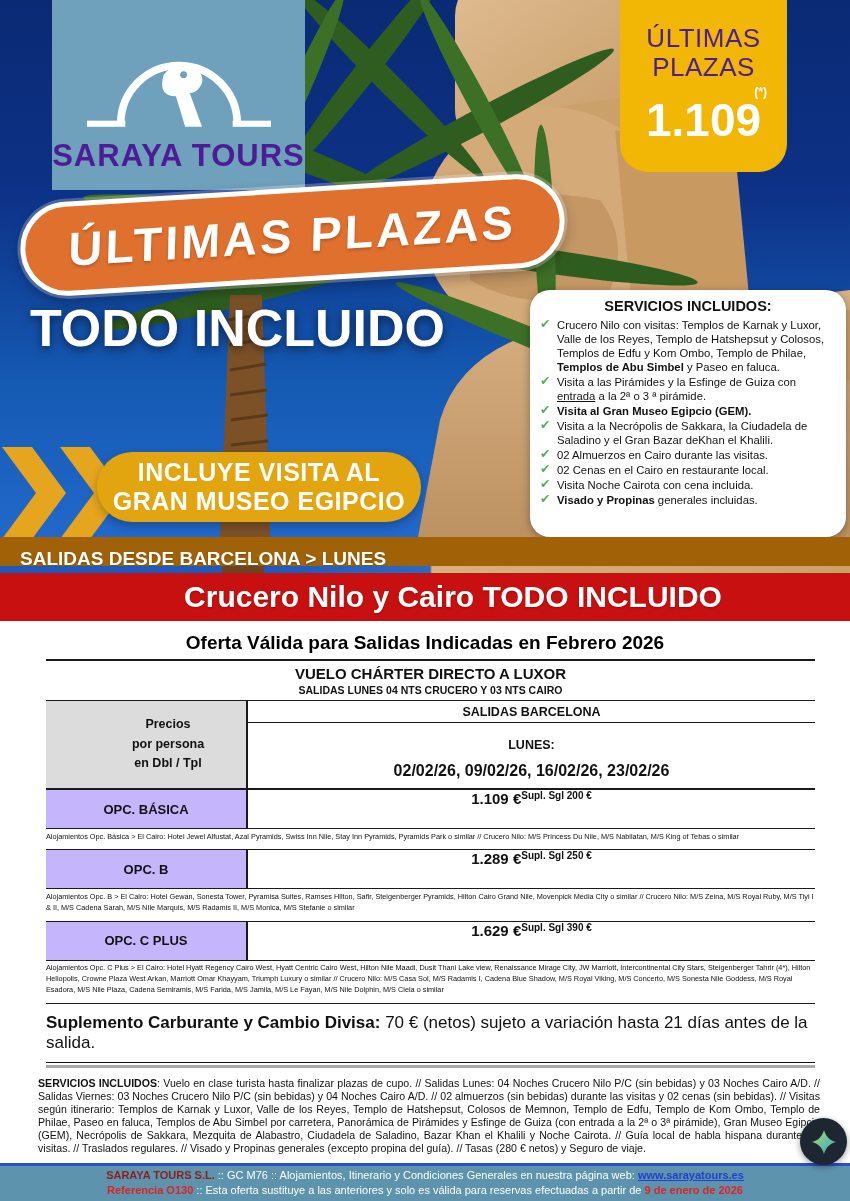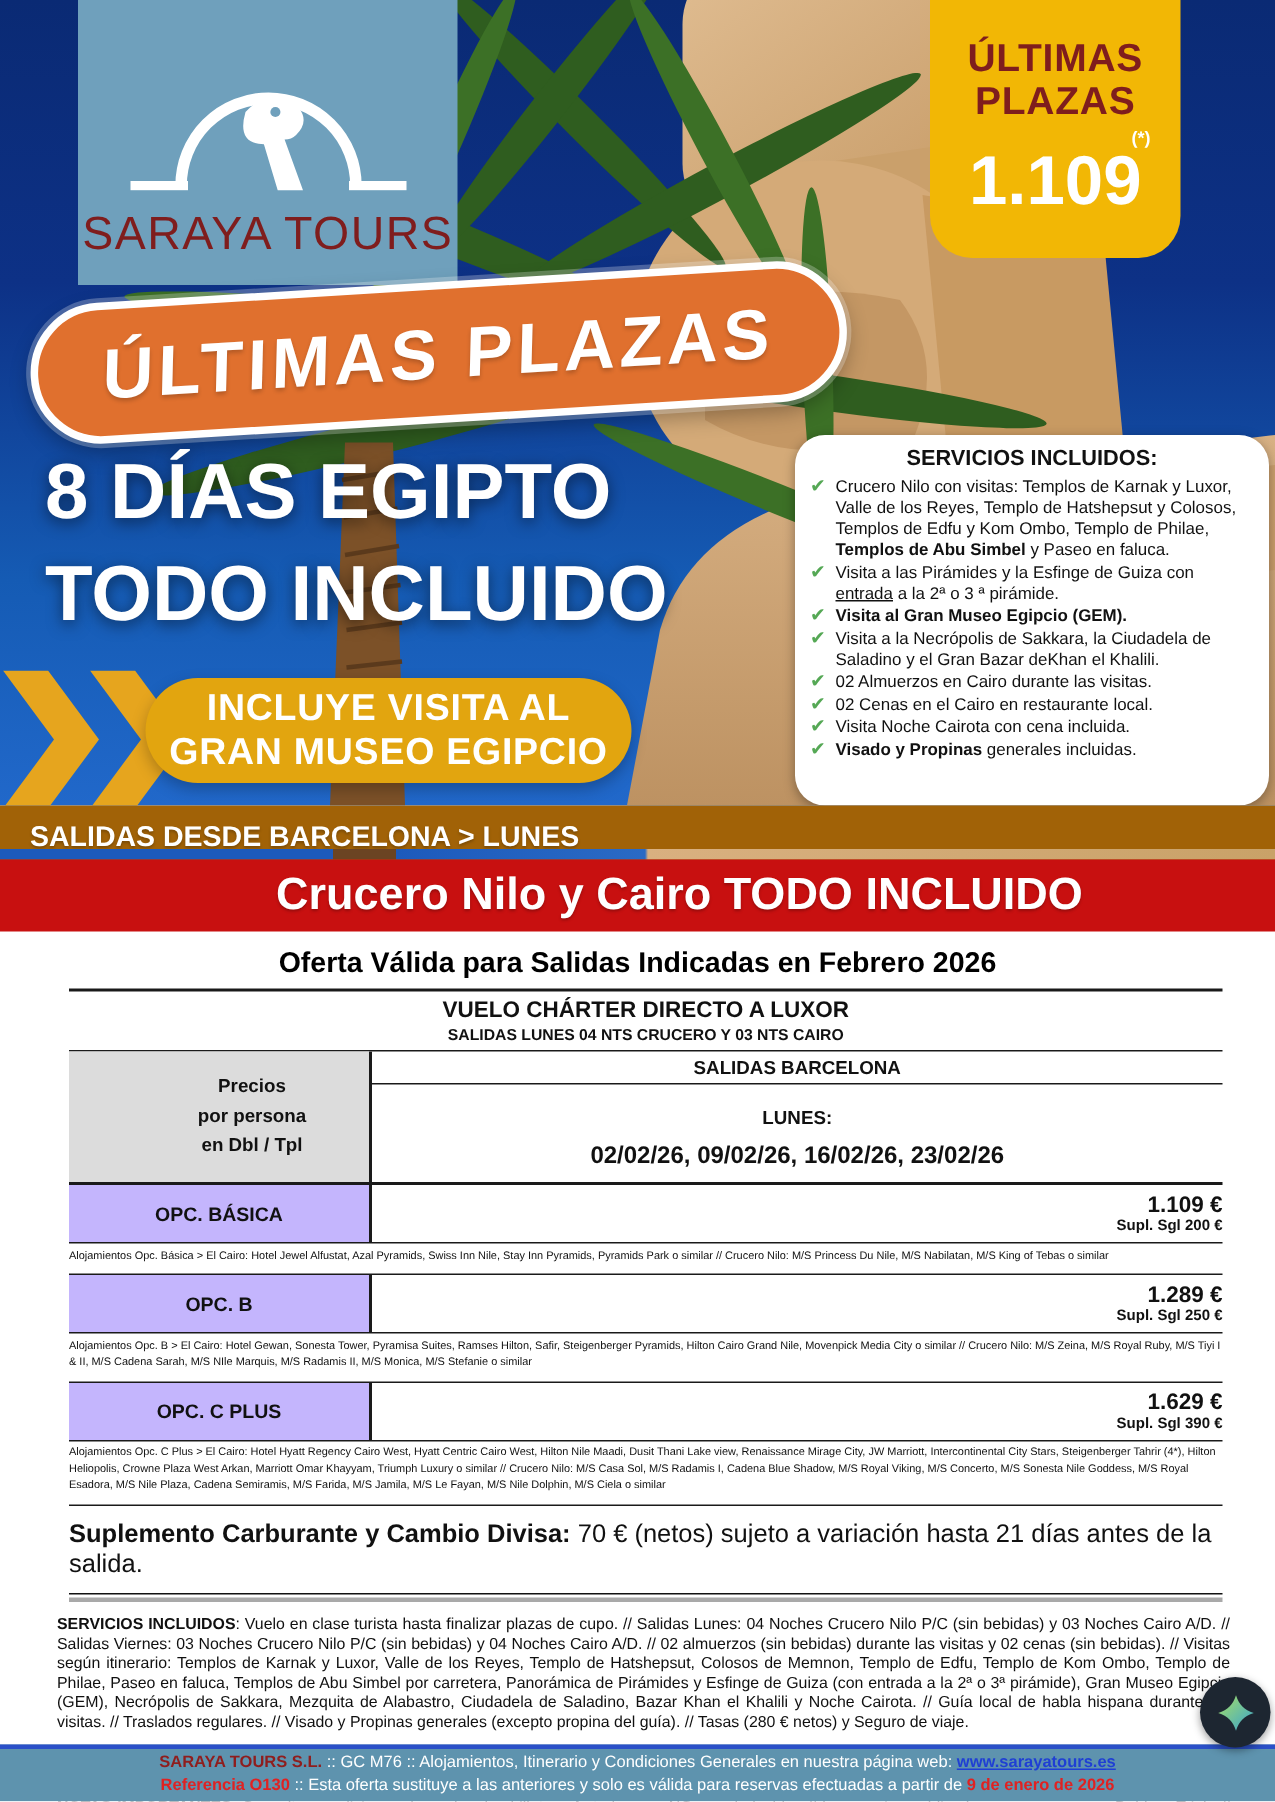--- a/index.html
+++ b/index.html
@@ -7,26 +7,26 @@
         font-family:"Liberation Sans",sans-serif;color:#111;}
 
   
   .hero{position:absolute;left:0;top:0;width:850px;height:537px;overflow:hidden;
         background:linear-gradient(180deg,#0a2a74 0%,#0d3186 35%,#155bb4 72%,#2168ca 100%);}
   .hero svg.scene{position:absolute;left:0;top:0;}
 
   .logo-box{position:absolute;left:52px;top:0;width:253px;height:190px;background:#6fa0bc;
             display:flex;flex-direction:column;align-items:center;justify-content:flex-end;padding-bottom:16px;box-sizing:border-box;}
   .logo-mark{width:190px;height:92px;display:block;}
-  .logo-text{color:#7f1d1d;font-weight:400;font-size:31px;letter-spacing:1px;margin-top:2px;}
+  .logo-text{color:#4c1d95;font-weight:700;font-size:31px;letter-spacing:1px;margin-top:2px;}
 
   .price-badge{position:absolute;left:620px;top:0;width:167px;height:172px;background:#f2b705;
                border-radius:0 0 28px 28px;display:flex;flex-direction:column;align-items:center;
                box-sizing:border-box;padding-top:24px;}
-  .price-badge .l{color:#7f1d1d;font-weight:700;font-size:26px;line-height:1.12;letter-spacing:.5px;}
+  .price-badge .l{color:#4c1d95;font-weight:400;font-size:26px;line-height:1.12;letter-spacing:.5px;}
   .price-badge .note{color:#fff;font-weight:700;font-size:12px;align-self:flex-end;margin-right:20px;margin-top:3px;}
   .price-badge .price{color:#fff;font-weight:800;font-size:46px;line-height:1;margin-top:-2px;}
 
   .ribbon{position:absolute;left:20px;top:188px;width:545px;height:94px;background:#e0702e;
           border:5px solid #ffffff;border-radius:48px;box-sizing:border-box;
           transform:rotate(-3.5deg);display:flex;align-items:center;justify-content:center;
           box-shadow:0 0 0 3px rgba(255,255,255,.25),0 6px 14px rgba(0,0,0,.3);}
   .ribbon span{color:#fff;font-weight:800;font-size:47px;letter-spacing:3px;transform:skewX(-5deg);
                text-shadow:0 2px 3px rgba(0,0,0,.2);white-space:nowrap;}
 
@@ -72,21 +72,21 @@
              align-items:center;justify-content:center;font-weight:700;font-size:12.5px;line-height:1.55;text-align:center;padding-left:44px;}
   .head-right .r1{height:21px;border-bottom:1.5px solid #1a1a1a;display:flex;align-items:center;justify-content:center;
                   font-weight:700;font-size:12.5px;}
   .head-right .r2{height:31px;display:flex;align-items:flex-end;justify-content:center;font-weight:700;font-size:12.5px;padding-bottom:2px;box-sizing:border-box;}
   .head-right .r3{height:34px;display:flex;align-items:center;justify-content:center;font-weight:700;font-size:16px;}
 
   .opt-row{display:grid;grid-template-columns:202px 1fr;border-top:1.5px solid #1a1a1a;border-bottom:1.5px solid #1a1a1a;height:38px;}
   .opt-row.first{border-top:none;}
   .opt-label{background:#c4b5fd;border-right:2px solid #1a1a1a;display:flex;align-items:center;justify-content:center;
              font-weight:700;font-size:13px;}
-  .opt-price{display:flex;flex-direction:column;align-items:flex-end;justify-content:center;line-height:1.15;}
+  .opt-price{display:flex;flex-direction:row;align-items:flex-start;justify-content:center;line-height:1.15;}
   .opt-price .p{font-weight:700;font-size:15px;}
   .opt-price .s{font-size:10px;font-weight:600;}
   .fine-note{font-size:7.3px;line-height:1.5;color:#111;margin:2.5px 0 7px 0;}
   .rule-thin{border-top:1.5px solid #1a1a1a;margin-top:2px;}
   .supl-line{font-size:17px;margin:9px 0;}
   .rule-double-a{border-top:1.7px solid #111;}
   .rule-double-b{height:3.5px;background:#a9a9a9;margin-top:1.5px;}
 
   .paras{margin:9px 30px 0 38px;}
   .paras p{margin:0 0 9px 0;font-size:10.6px;line-height:1.22;text-align:justify;color:#101010;}
@@ -182,21 +182,20 @@
       <div class="l">PLAZAS</div>
       <div class="note">(*)</div>
       <div class="price">1.109</div>
     </div>
 
     <div class="ribbon">
       <span>ÚLTIMAS PLAZAS</span>
     </div>
 
     <div class="headline">
-      <div>8 DÍAS EGIPTO</div>
       <div>TODO INCLUIDO</div>
     </div>
 
     <svg class="chevrons" viewBox="0 0 126 92">
       <polygon points="0,0 30,0 64,46 30,92 0,92 34,46" fill="#e6a51e"></polygon>
       <polygon points="58,0 88,0 122,46 88,92 58,92 92,46" fill="#e6a51e"></polygon>
     </svg>
     <div class="museum-pill">
       <div>INCLUYE VISITA AL</div>
       <div>GRAN MUSEO EGIPCIO</div>

